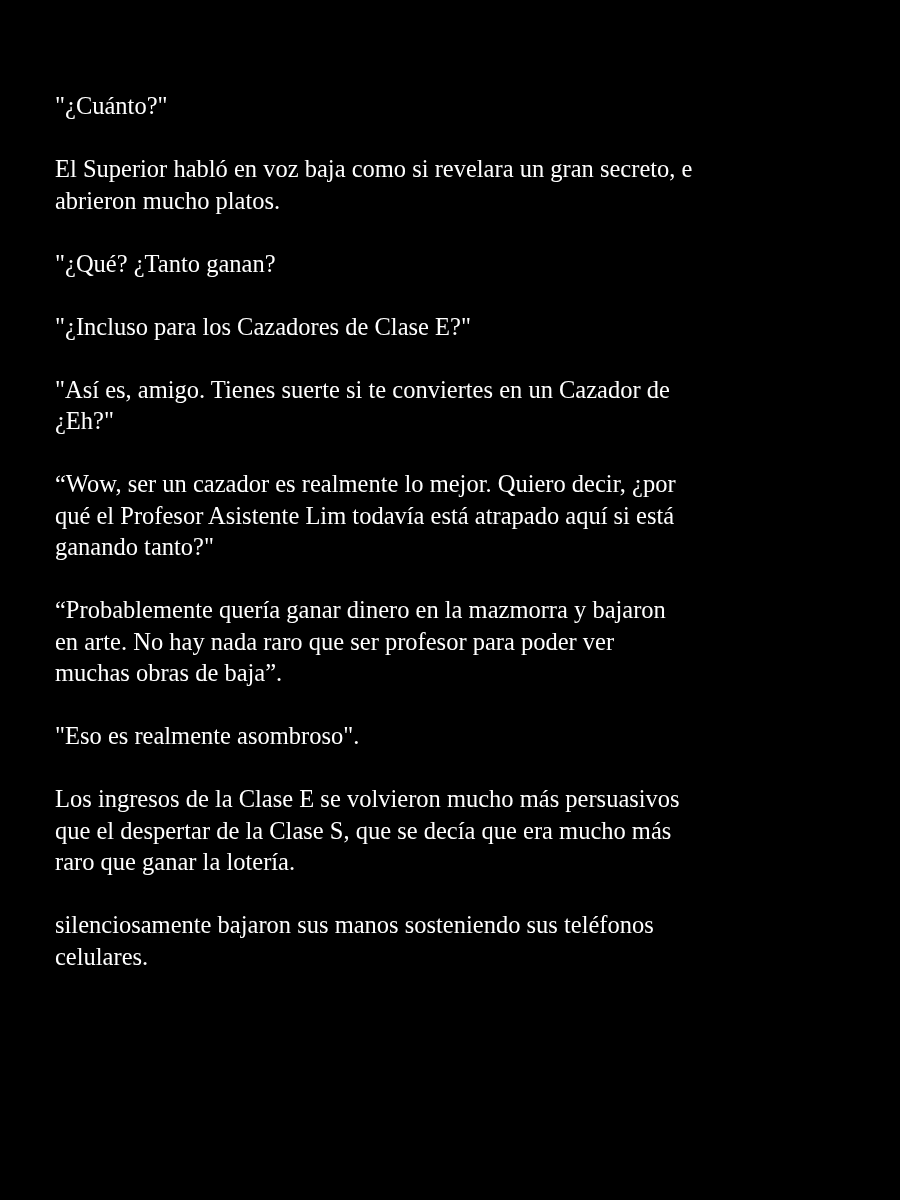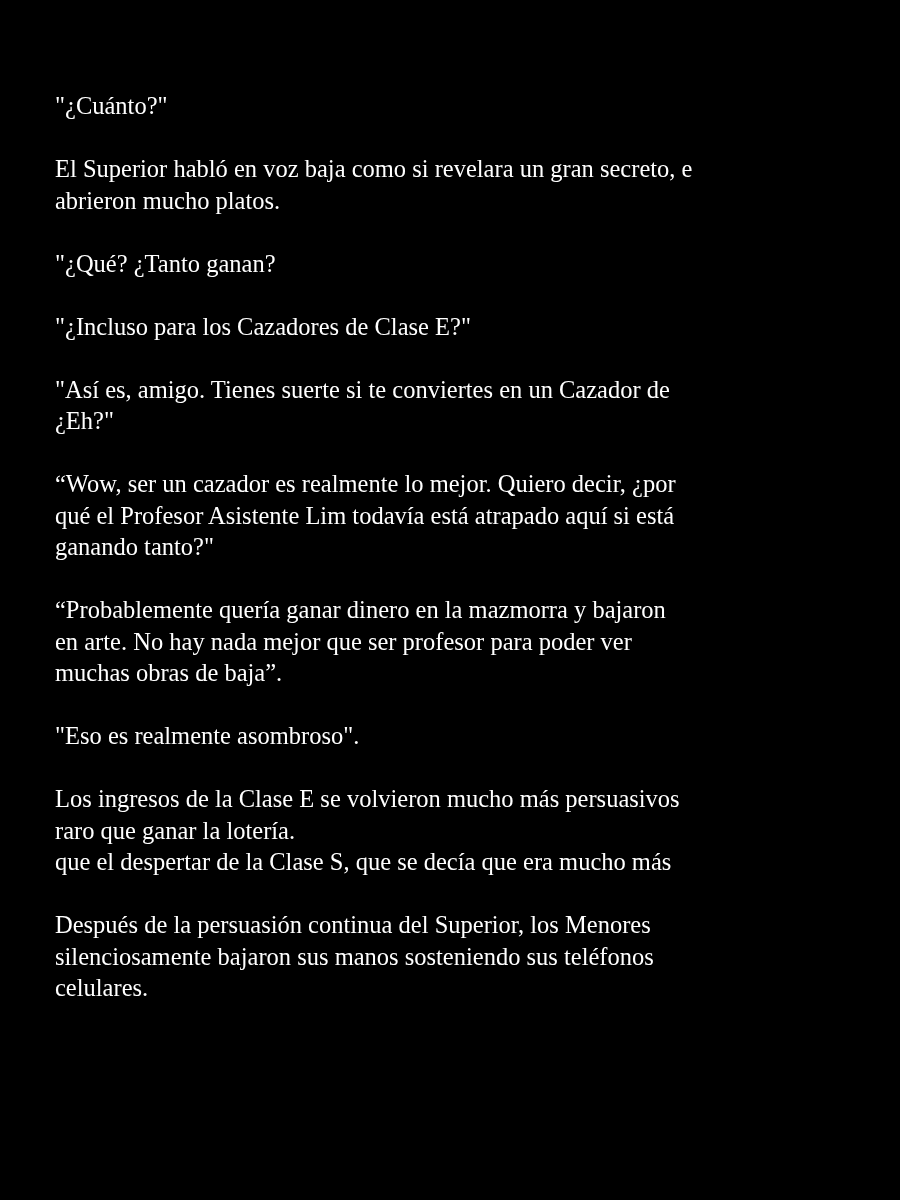--- a/index.html
+++ b/index.html
@@ -53,29 +53,28 @@
     <span class="line">"Así es, amigo. Tienes suerte si te conviertes en un Cazador de</span>
     <span class="line">¿Eh?"</span>
   </p>
   <p class="para">
     <span class="line">“Wow, ser un cazador es realmente lo mejor. Quiero decir, ¿por</span>
     <span class="line">qué el Profesor Asistente Lim todavía está atrapado aquí si está</span>
     <span class="line">ganando tanto?"</span>
   </p>
   <p class="para">
     <span class="line">“Probablemente quería ganar dinero en la mazmorra y bajaron</span>
-    <span class="line">en arte. No hay nada mejor que ser profesor para poder ver</span>
+    <span class="line">en arte. No hay nada raro que ser profesor para poder ver</span>
     <span class="line">muchas obras de baja”.</span>
   </p>
   <p class="para">
     <span class="line">"Eso es realmente asombroso".</span>
   </p>
   <p class="para">
     <span class="line">Los ingresos de la Clase E se volvieron mucho más persuasivos</span>
+    <span class="line">que el despertar de la Clase S, que se decía que era mucho más</span>
     <span class="line">raro que ganar la lotería.</span>
-    <span class="line">que el despertar de la Clase S, que se decía que era mucho más</span>
   </p>
   <p class="para">
-    <span class="line">Después de la persuasión continua del Superior, los Menores</span>
     <span class="line">silenciosamente bajaron sus manos sosteniendo sus teléfonos</span>
     <span class="line">celulares.</span>
   </p>
 </div>
 
 </body></html>

